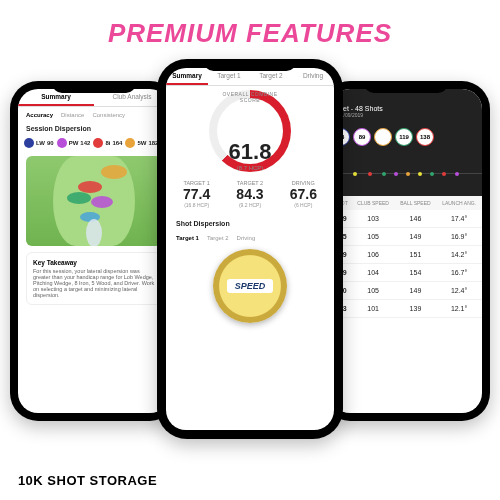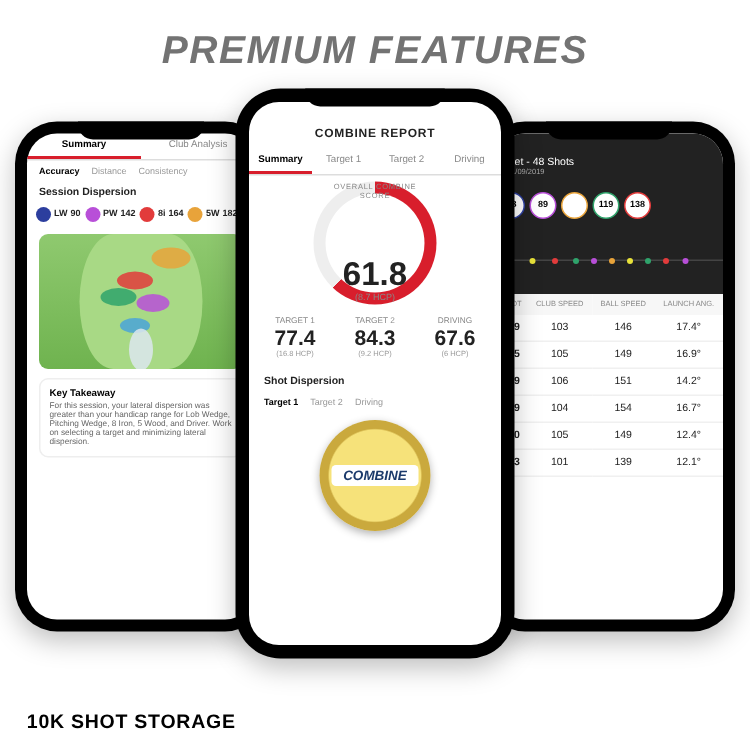--- a/index.html
+++ b/index.html
@@ -9,21 +9,21 @@
     font-family: -apple-system, Helvetica, Arial, sans-serif;
     overflow: hidden;
     position: relative;
   }
   .title {
     text-align: center;
     font-weight: 900;
     font-style: italic;
     font-size: 26px;
     letter-spacing: 1px;
-    color: #737373;
+    color: #ec4899;
     padding: 18px 0 8px;
   }
   .stage {
     position: relative;
     width: 500px;
     height: 390px;
   }
   .phone {
     position: absolute;
     background: #000;
@@ -231,21 +231,20 @@
       <div class="card">
         <b>Key Takeaway</b>
         <span>For this session, your lateral dispersion was greater than your handicap range for Lob Wedge, Pitching Wedge, 8 Iron, 5 Wood, and Driver. Work on selecting a target and minimizing lateral dispersion.</span>
       </div>
     </div>
   </div>
 
   <div class="phone center">
     <div class="notch"></div>
     <div class="screen">
-      <div class="hdr">COMBINE REPORT</div>
       <div class="tabs">
         <span class="active">Summary</span>
         <span>Target 1</span>
         <span>Target 2</span>
         <span>Driving</span>
       </div>
       <div class="ring-wrap">
         <div class="ring">
           <div class="ring-inner">
             <div class="ring-lbl">OVERALL COMBINE SCORE</div>
@@ -271,21 +270,21 @@
           <div class="sub">(6 HCP)</div>
         </div>
       </div>
       <div class="sec-title" style="padding:6px 10px">Shot Dispersion</div>
       <div class="subtabs" style="padding:2px 10px">
         <span class="active">Target 1</span>
         <span>Target 2</span>
         <span>Driving</span>
       </div>
       <div class="badge">
-        <span class="badge-txt">COMBINE</span>
+        <span class="badge-txt">SPEED</span>
       </div>
     </div>
   </div>
 
   <div class="phone side right">
     <div class="notch"></div>
     <div class="screen">
       <div class="darkhdr">
         <div>Net - 48 Shots</div>
         <div class="sub">01/09/2019</div>

